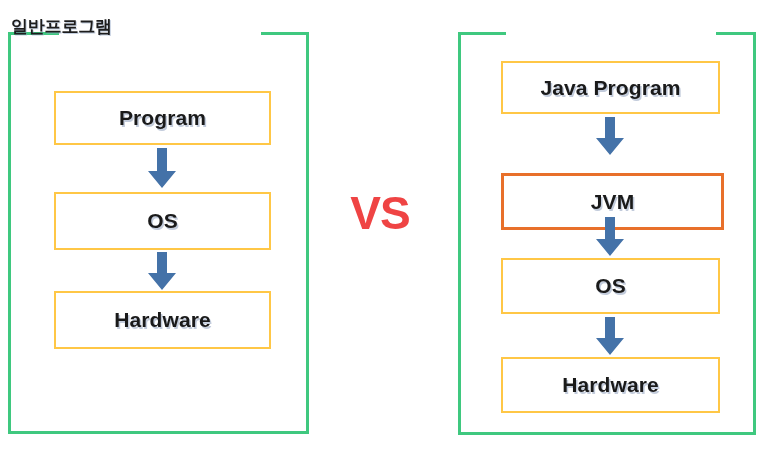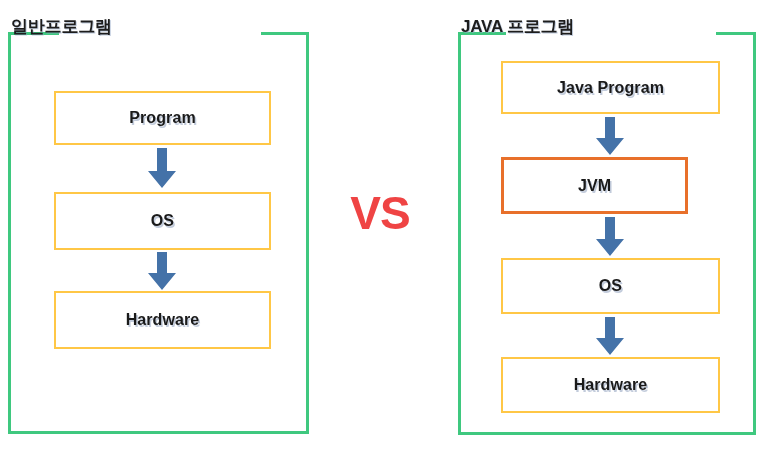--- a/index.html
+++ b/index.html
@@ -58,38 +58,38 @@
   
   .layer-box {
     position: absolute;
     box-sizing: border-box;
     background: #ffffff;
     display: flex;
     align-items: center;
     justify-content: center;
   }
   .layer-box .layer-label {
-    font-size: 16px;
+    font-size: 21px;
     font-weight: bold;
     color: #1a1a1a;
     letter-spacing: 0.1px;
     text-shadow: 1.5px 1.5px 0 rgba(120,140,175,0.45);
     white-space: nowrap;
   }
   .box-yellow { border: 2.5px solid #ffc746; }
   .box-orange { border: 3.5px solid #e8702a; }
 
   
   .lb-program  { left: 54px;  top: 91px;  width: 217px; height: 54px; text-align: center; }
   .lb-os       { left: 54px;  top: 192px; width: 217px; height: 58px; }
   .lb-hardware { left: 54px;  top: 291px; width: 217px; height: 58px; }
 
   
   .rb-javaprog { left: 501px; top: 61px;  width: 219px; height: 53px; }
-  .rb-jvm      { left: 501px; top: 157px; width: 187px; height: 57px; }
+  .rb-jvm      { left: 501px; top: 173px; width: 223px; height: 57px; }
   .rb-os       { left: 501px; top: 258px; width: 219px; height: 56px; }
   .rb-hardware { left: 501px; top: 357px; width: 219px; height: 56px; }
 
   
   .block-arrow {
     position: absolute;
     width: 30px;
   }
   .block-arrow svg { display: block; width: 100%; height: 100%; }
 
@@ -152,21 +152,20 @@
   </div>
 
   <div class="layer-box box-yellow lb-hardware">
     <span class="layer-label">Hardware</span>
   </div>
 
   <div class="vs-label">VS</div>
 
   <div class="panel panel-right">
     <div class="legend-notch"></div>
-    <div class="panel-title">JAVA 프로그램</div>
   </div>
 
   <div class="layer-box box-yellow rb-javaprog">
     <span class="layer-label">Java Program</span>
   </div>
 
   <div class="block-arrow ar-r1">
     <svg viewBox="0 0 30 38" preserveAspectRatio="none" aria-hidden="true">
       <polygon points="10,0 20,0 20,21 29,21 15,38 1,21 10,21" fill="#4472a8"></polygon>
     </svg>

